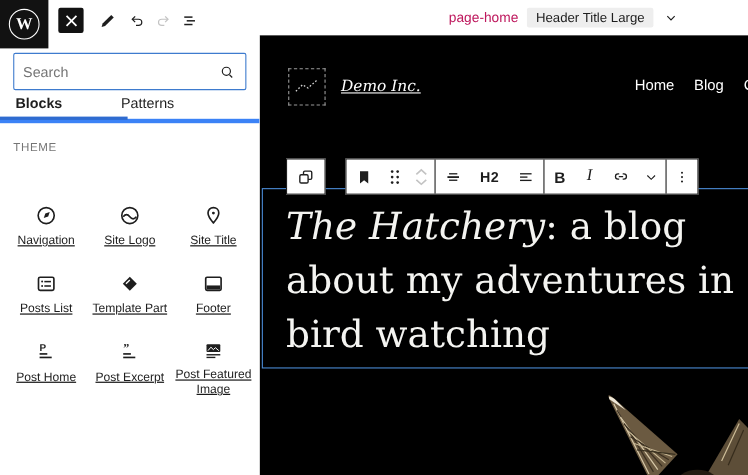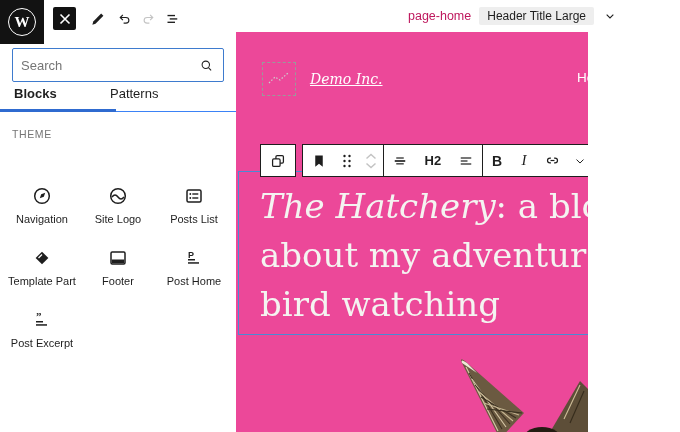--- a/index.html
+++ b/index.html
@@ -15,46 +15,46 @@
   .edit-btn { left:86px; } .undo-btn { left:112px; } .redo-btn { left:137px; } .listview-btn { left:160px; }
   .doc-info { position:absolute; left:408px; top:6px; display:flex; align-items:center; gap:8px; height:20px; }
   .doc-title { font-size:12.5px; color:#be185d; }
   .template-pill { background:#eeeeee; color:#1e1e1e; font-size:12px; padding:2px 8px; border-radius:2px; }
 
   
   .sidebar { position:absolute; top:32px; left:0; width:236px; height:400px; background:#fff; overflow:hidden; z-index:20; }
   .search-wrap { position:absolute; top:16px; left:12px; right:12px; height:31px; border:1.5px solid #3e7bce; border-radius:2px; display:flex; align-items:center; padding:16px 8px; }
   .search-input { border:none; outline:none; flex:1; font-size:13px; color:#1e1e1e; background:transparent; }
   .search-input::placeholder { color:#757575; }
-  .tabs { position:absolute; top:52px; left:0; right:0; height:28px; border-bottom:1px solid #3b82f6; }
+  .tabs { position:absolute; top:52px; left:0; right:0; height:28px; border-bottom:4px solid #3b82f6; }
   .tab { position:absolute; top:2px; font-size:13px; font-weight:600; color:#1e1e1e; }
   .tab-blocks { left:14px; }
   .tab-patterns { left:110px; font-weight:400; }
   .tab-underline { position:absolute; bottom:-1px; left:0; width:116px; height:3px; background:#2f6bd0; }
   .section-label { position:absolute; top:96px; left:12px; font-size:10.5px; letter-spacing:0.6px; color:#757575; }
   .block-grid { position:absolute; top:144px; left:4px; right:4px; display:grid; grid-template-columns:repeat(3,1fr); grid-auto-rows:62px; }
-  .block-cell { display:flex; flex-direction:column; align-items:center; justify-content:flex-start; padding-top:8px; cursor:pointer; }
+  .block-cell { display:flex; flex-direction:column; align-items:center; justify-content:flex-start; padding-top:8px; cursor:pointer;text-decoration:underline; }
   .block-cell .bicon { width:24px; height:24px; }
   .block-cell .blabel { margin-top:5px; font-size:11px; color:#1e1e1e; text-align:center; line-height:1.25; max-width:74px; }
 
   
-  .canvas { position:absolute; top:32px; left:236px; width:352px; height:400px; background:#ec4899; overflow:hidden; z-index:10; }
+  .canvas { position:absolute; top:32px; left:236px; width:444px; height:400px; background:#000000; overflow:hidden; z-index:10; }
   .site-header { position:absolute; top:30px; left:26px; right:0; height:40px; }
   .logo-ph { position:absolute; top:0; left:0; width:34px; height:34px; border:1px dashed #9a9a9a; display:flex; align-items:center; justify-content:center; }
   .site-title-link { position:absolute; left:48px; top:9px; font-family:"DejaVu Serif", serif; font-style:italic; font-size:14px; color:#fff; text-decoration:underline; }
   .nav { position:absolute; left:315px; top:8px; display:flex; gap:18px; white-space:nowrap; }
   .nav a { color:#fff; font-size:13.5px; text-decoration:none; }
 
   
   .heading-block { position:absolute; left:2px; top:139px; width:720px; height:164px; border:1.5px solid #4a8ad4; }
   .heading-text { padding:10px 0 0 21px; font-family:"DejaVu Serif", serif; font-size:34px; line-height:49px; color:#f4f4f1; font-weight:400; width:460px; }
   .heading-text em { font-style:italic; }
 
   
-  .block-toolbar { position:absolute; left:24px; top:112px; display:flex; gap:6px; z-index:15; }
+  .block-toolbar { position:absolute; left:24px; top:112px; display:flex; gap:18px; z-index:15; }
   .toolbar-box { background:#fff; border:1px solid #1e1e1e; display:flex; align-items:stretch; height:33px; }
   .tbtn { display:flex; align-items:center; justify-content:center; height:100%; cursor:pointer; }
   .tgroup { display:flex; border-right:1px solid #1e1e1e; }
   .tgroup:last-child { border-right:none; }
   .bold-lbl { font-weight:bold; font-size:14px; color:#1e1e1e; }
   .italic-lbl { font-style:italic; font-family:"Liberation Serif", serif; font-size:15px; color:#1e1e1e; }
   .h2-lbl { font-weight:bold; font-size:13px; color:#1e1e1e; letter-spacing:0.3px; }
 
   .bird { position:absolute; right:-4px; bottom:-4px; }
 </style>
@@ -140,20 +140,27 @@
       </div>
 
       <div class="block-cell">
         <svg class="bicon" viewBox="0 0 24 24">
           <circle cx="12" cy="12" r="7.3" fill="none" stroke="#1e1e1e" stroke-width="1.5"></circle>
           <path d="M6 13c2-2.6 4-2.6 6 0s4 2.6 6 0" fill="none" stroke="#1e1e1e" stroke-width="1.5"></path>
         </svg>
         <span class="blabel">Site Logo</span>
       </div>
 
+      <div class="block-cell">
+        <svg class="bicon" viewBox="0 0 24 24">
+          <path d="M12 4.8c-2.8 0-4.9 2-4.9 4.8 0 3.4 4.9 9 4.9 9s4.9-5.6 4.9-9c0-2.8-2.1-4.8-4.9-4.8z" fill="none" stroke="#1e1e1e" stroke-width="1.5"></path>
+          <circle cx="12" cy="9.7" r="1.3" fill="#1e1e1e"></circle>
+        </svg>
+        <span class="blabel">Site Title</span>
+      </div>
 
 
 
       <div class="block-cell">
         <svg class="bicon" viewBox="0 0 24 24">
           <rect x="5" y="6" width="14" height="12" rx="1.5" fill="none" stroke="#1e1e1e" stroke-width="1.5"></rect>
           <circle cx="8.3" cy="10" r="0.9" fill="#1e1e1e"></circle>
           <rect x="10.3" y="9.3" width="6" height="1.4" fill="#1e1e1e"></rect>
           <circle cx="8.3" cy="14" r="0.9" fill="#1e1e1e"></circle>
           <rect x="10.3" y="13.3" width="6" height="1.4" fill="#1e1e1e"></rect>
@@ -189,20 +196,29 @@
 
       <div class="block-cell">
         <svg class="bicon" viewBox="0 0 24 24">
           <text x="6" y="12" font-size="11" font-weight="bold" fill="#1e1e1e" font-family="Liberation Serif, serif">”</text>
           <rect x="6" y="13" width="7" height="1.5" fill="#1e1e1e"></rect>
           <rect x="6" y="16.2" width="11" height="1.5" fill="#1e1e1e"></rect>
         </svg>
         <span class="blabel">Post Excerpt</span>
       </div>
 
+      <div class="block-cell">
+        <svg class="bicon" viewBox="0 0 24 24">
+          <rect x="5" y="5.5" width="14" height="8" rx="1" fill="#1e1e1e"></rect>
+          <path d="M6.5 12l3-3.5 2.5 2.5 2-2 3.5 3" fill="none" stroke="#fff" stroke-width="1"></path>
+          <rect x="5" y="15.5" width="14" height="1.4" fill="#1e1e1e"></rect>
+          <rect x="5" y="18.2" width="9" height="1.4" fill="#1e1e1e"></rect>
+        </svg>
+        <span class="blabel">Post Featured Image</span>
+      </div>
 
       <div class="block-cell">
 
         <span class="blabel"></span>
       </div>
 
       <div class="block-cell">
 
         <span class="blabel"></span>
       </div>

